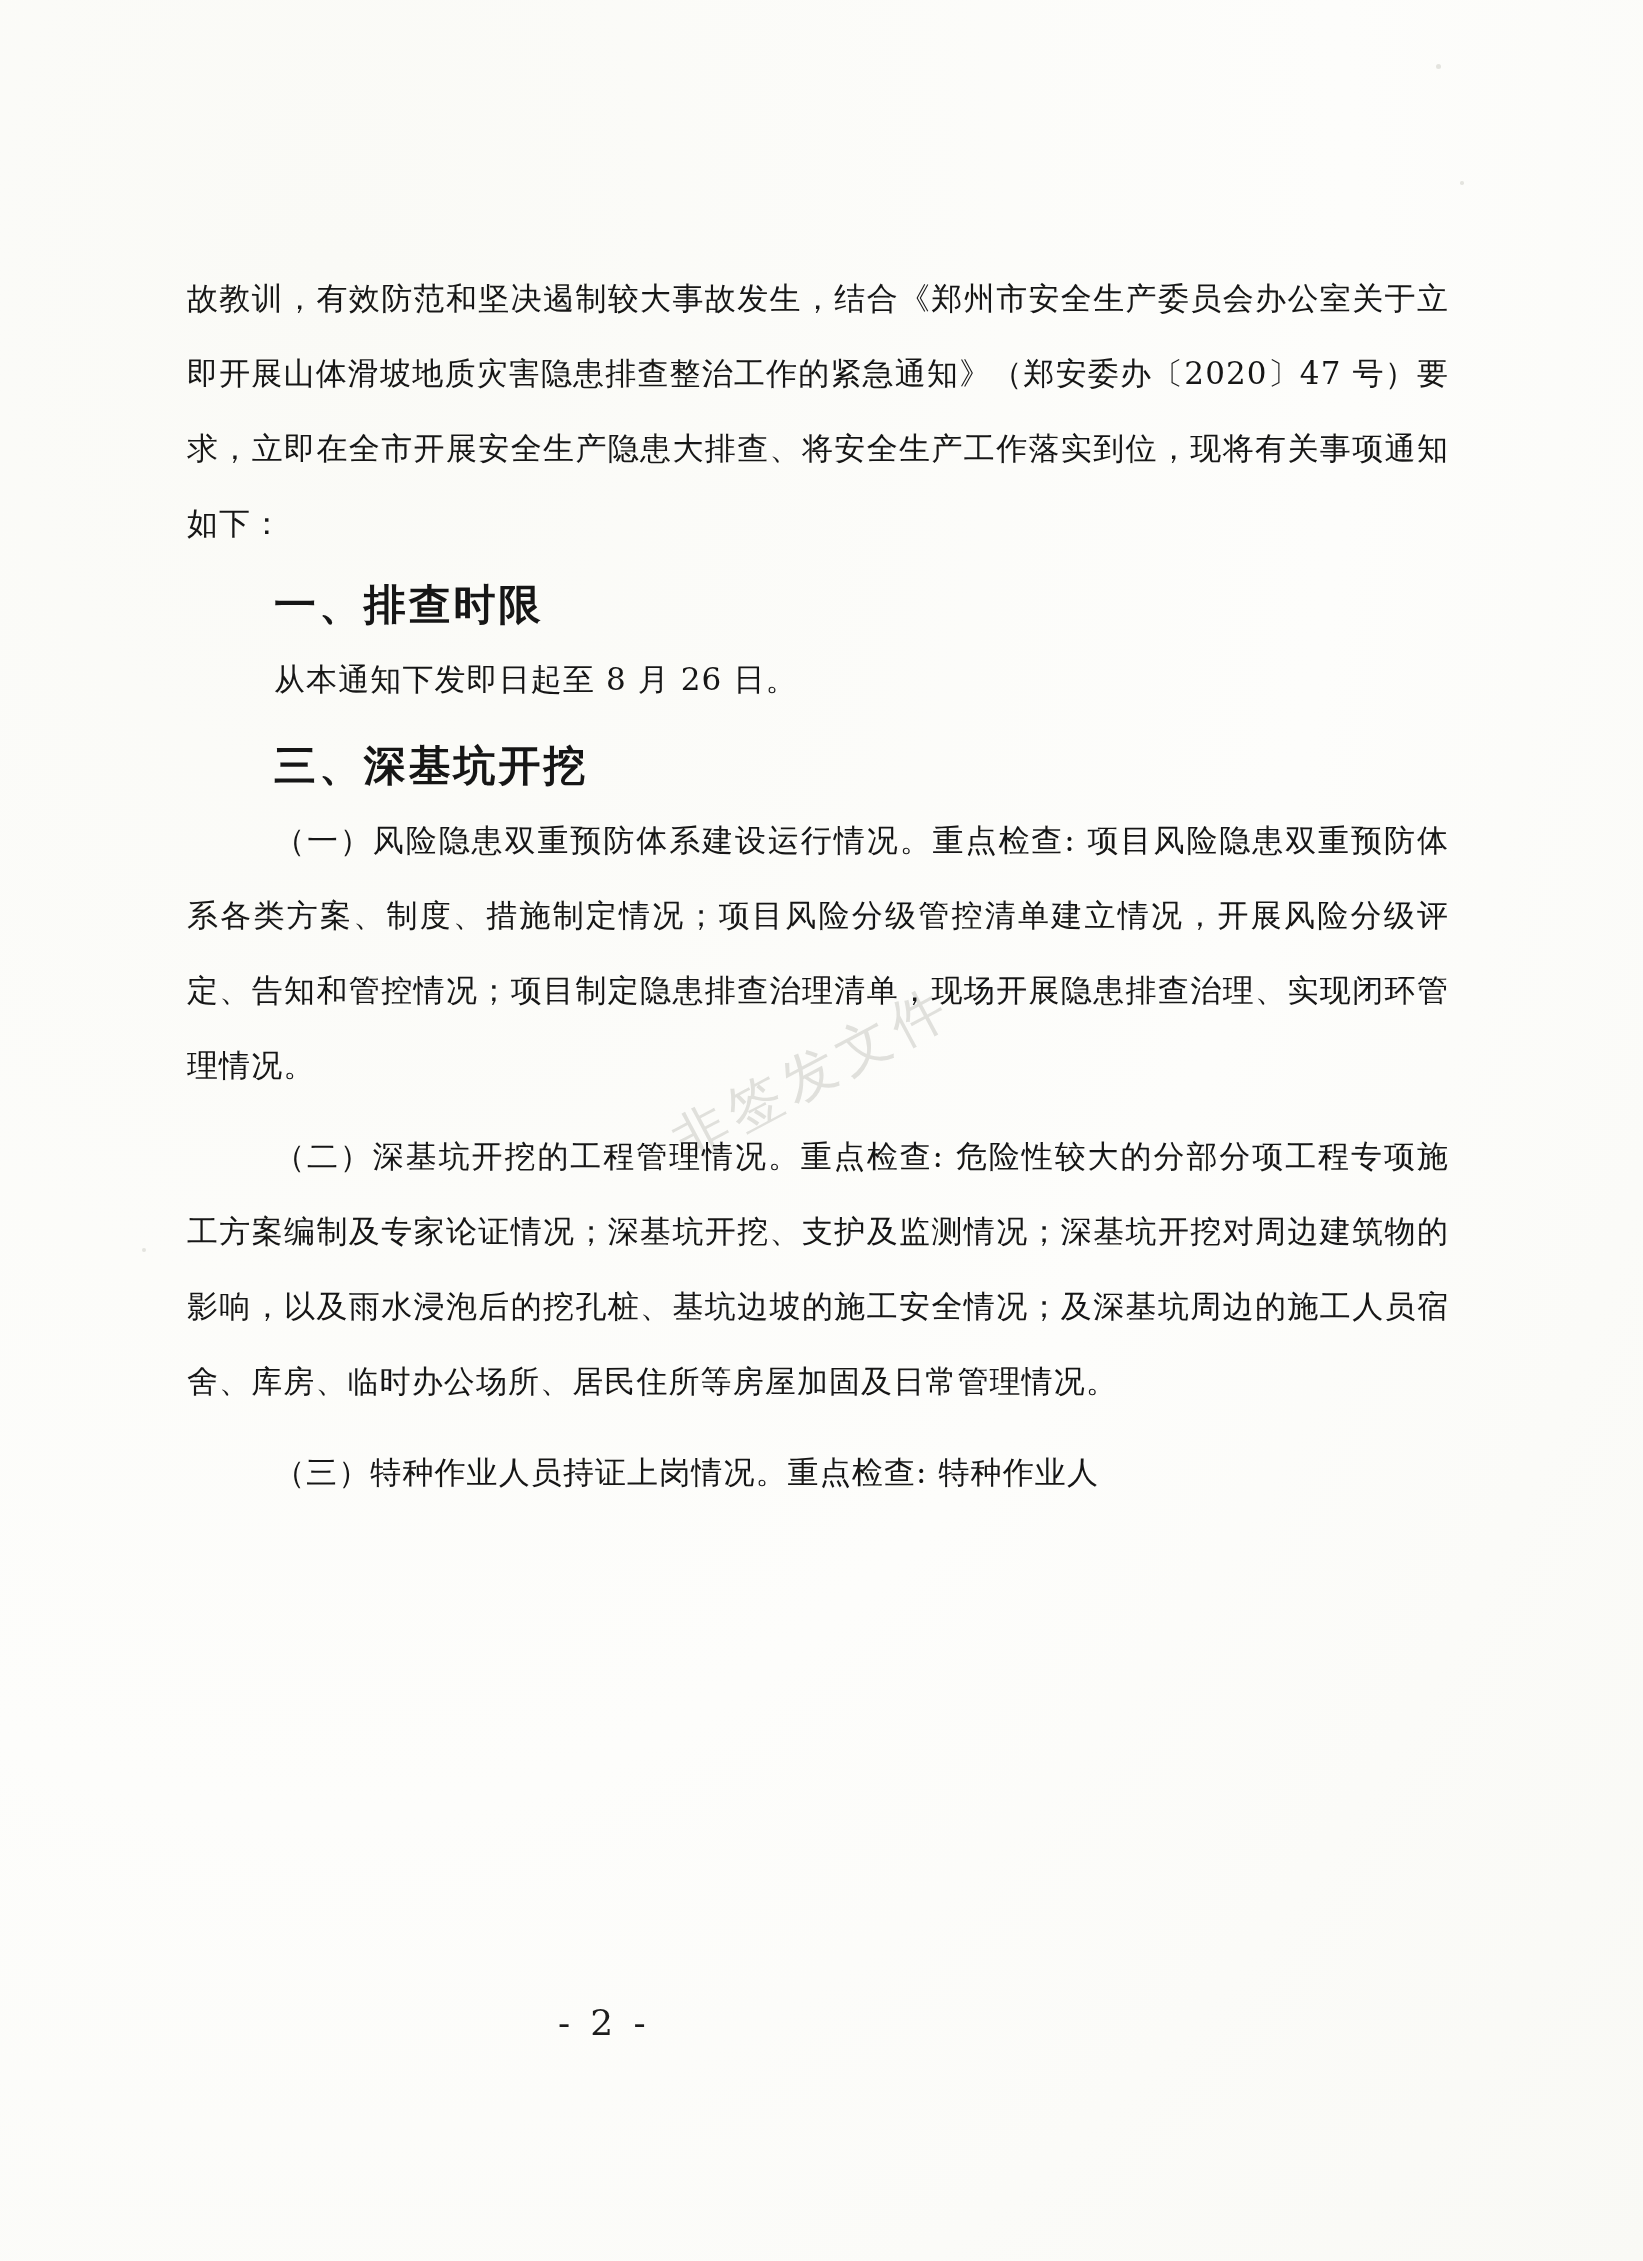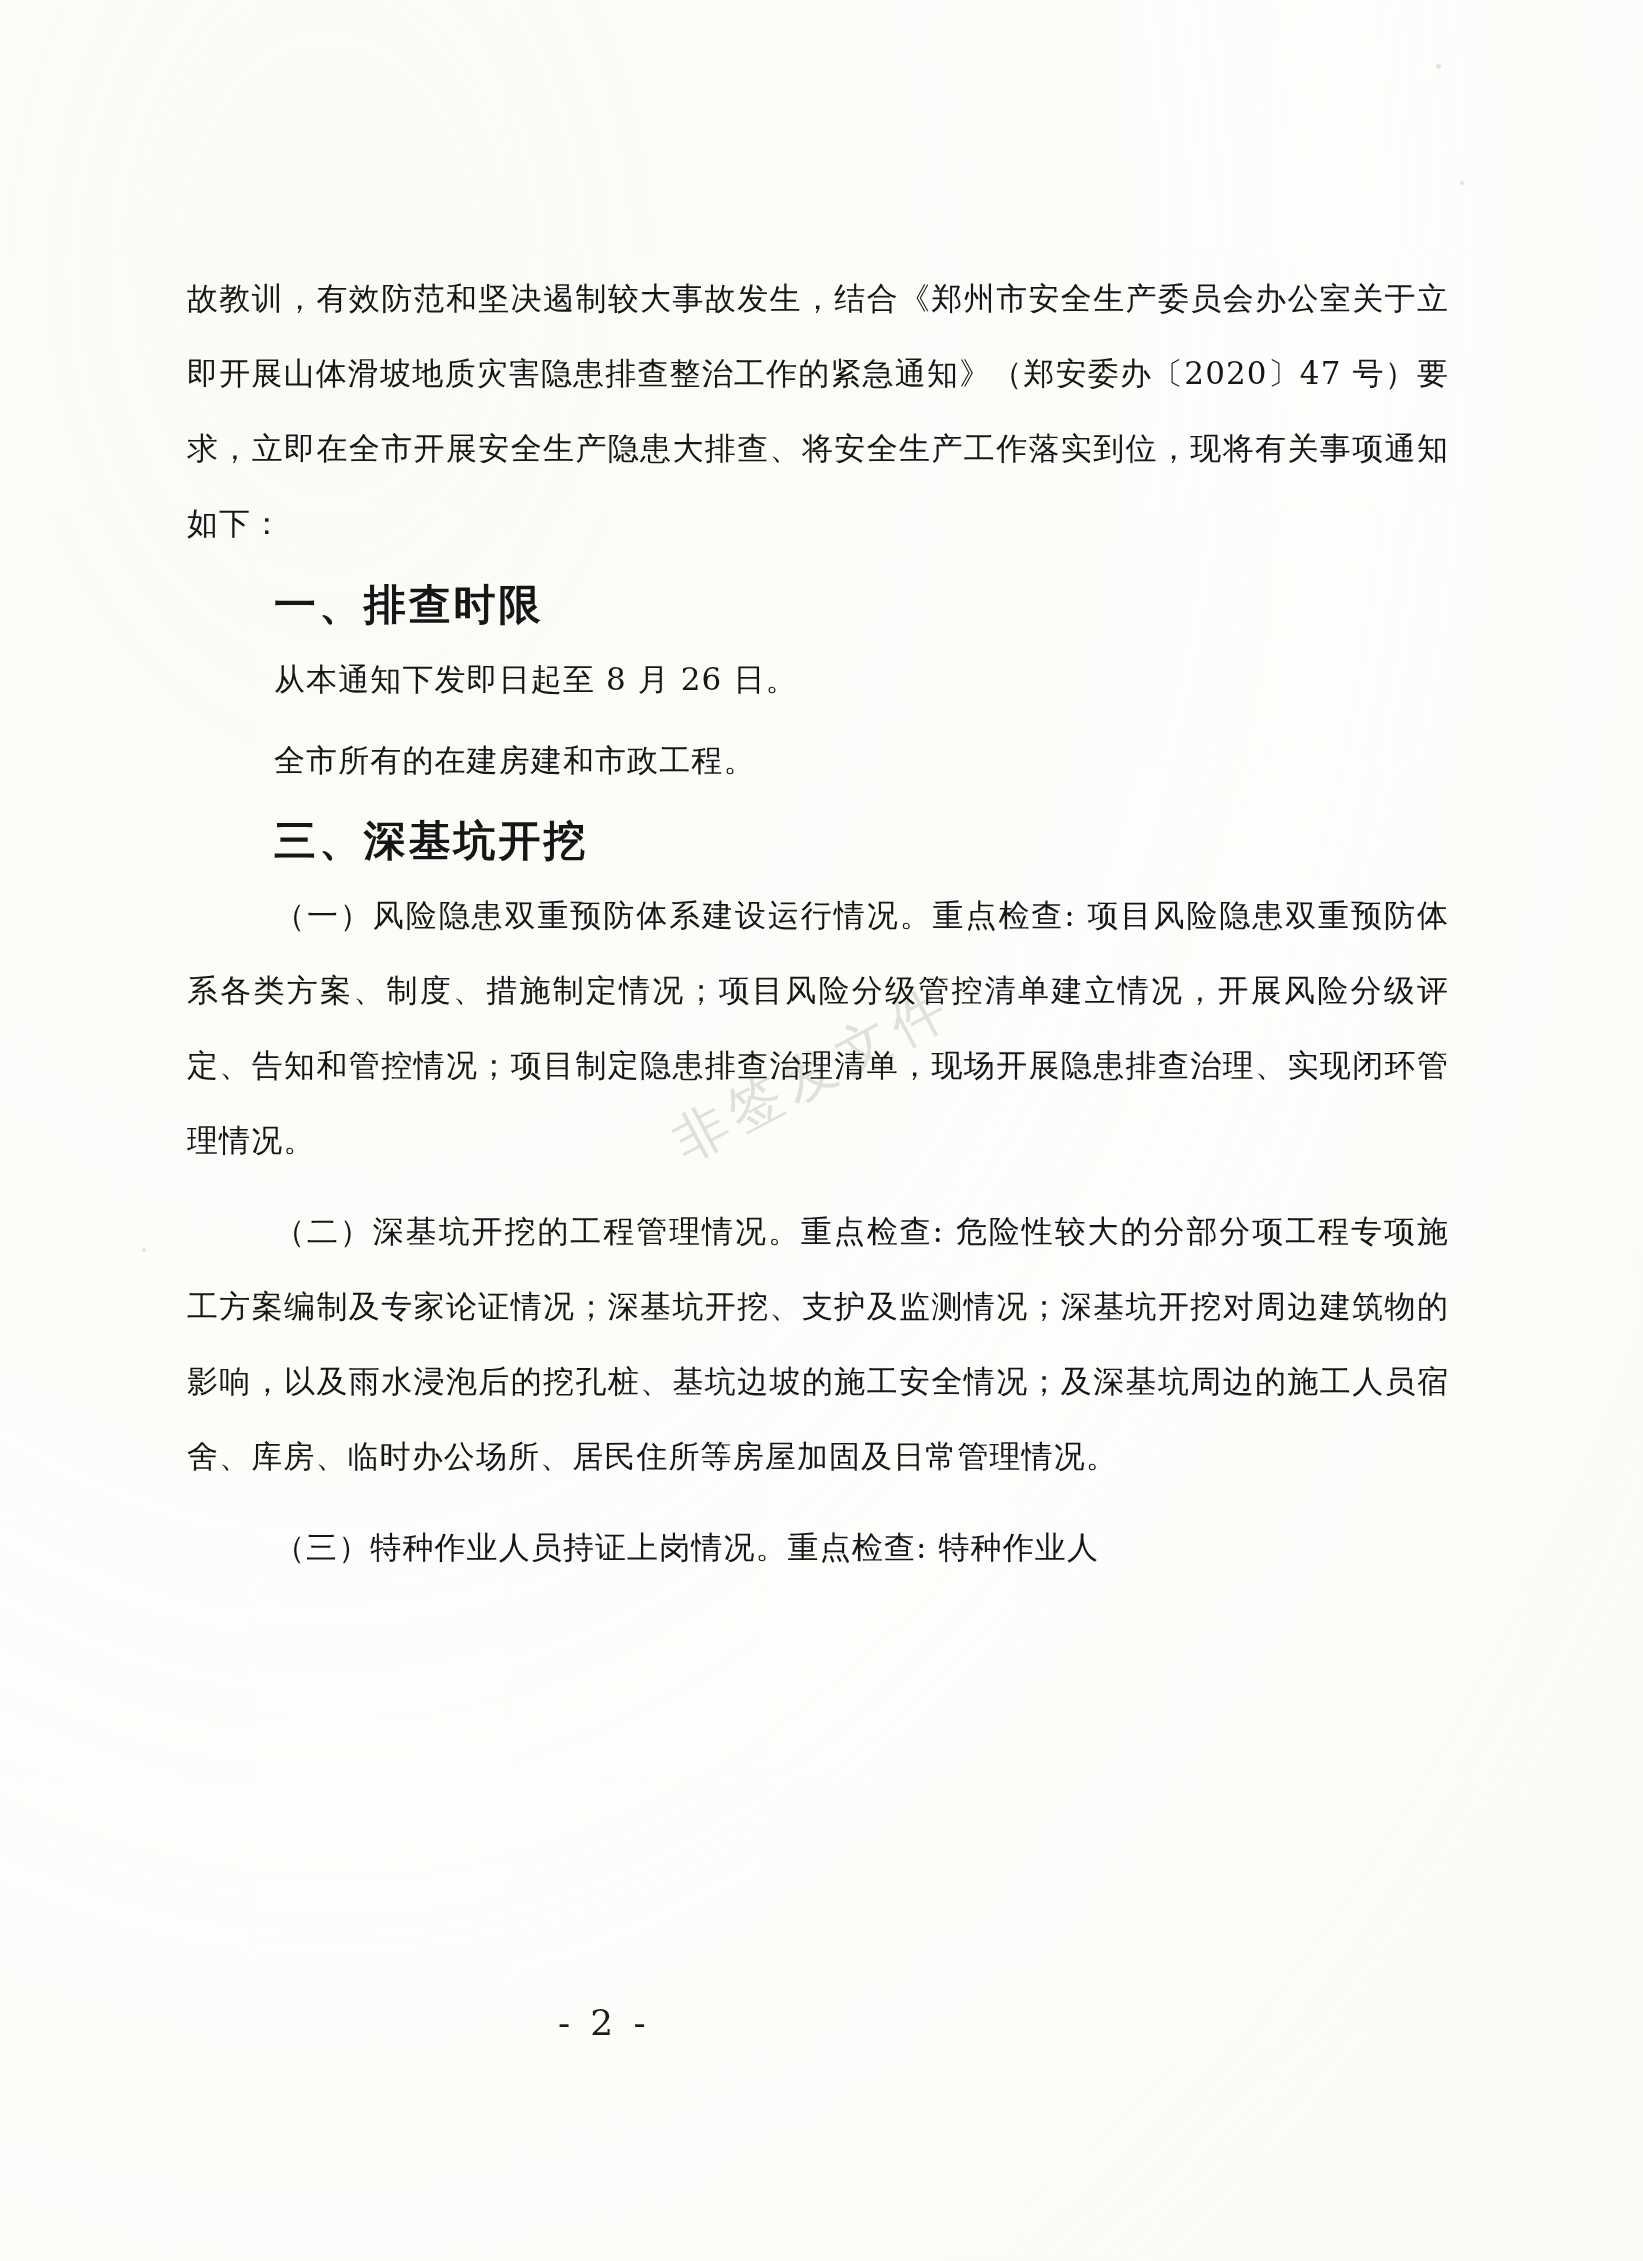--- a/index.html
+++ b/index.html
@@ -101,21 +101,20 @@
   <span class="speck" style="left:142px; top:1248px; width:4.4px; height:4.4px;"></span>
 
   <div class="watermark">非签发文件</div>
 
   <div class="content">
     <p class="block">故教训，有效防范和坚决遏制较大事故发生，结合《郑州市安全生产委员会办公室关于立即开展山体滑坡地质灾害隐患排查整治工作的紧急通知》（郑安委办〔2020〕47 号）要求，立即在全市开展安全生产隐患大排查、将安全生产工作落实到位，现将有关事项通知如下：</p>
     <div class="gap-sm"></div>
     <p class="heading">一、排查时限</p>
     <p class="indent">从本通知下发即日起至 8 月 26 日。</p>
     <div class="gap-sm"></div>
-    <p class="indent">全市所有的在建房建和市政工程。</p>
     <div class="gap-sm"></div>
     <p class="heading">三、深基坑开挖</p>
     <p class="indent">（一）风险隐患双重预防体系建设运行情况。重点检查: 项目风险隐患双重预防体系各类方案、制度、措施制定情况；项目风险分级管控清单建立情况，开展风险分级评定、告知和管控情况；项目制定隐患排查治理清单，现场开展隐患排查治理、实现闭环管理情况。</p>
     <div class="gap-md"></div>
     <p class="indent">（二）深基坑开挖的工程管理情况。重点检查: 危险性较大的分部分项工程专项施工方案编制及专家论证情况；深基坑开挖、支护及监测情况；深基坑开挖对周边建筑物的影响，以及雨水浸泡后的挖孔桩、基坑边坡的施工安全情况；及深基坑周边的施工人员宿舍、库房、临时办公场所、居民住所等房屋加固及日常管理情况。</p>
     <div class="gap-md"></div>
     <p class="indent">（三）特种作业人员持证上岗情况。重点检查: 特种作业人</p>
   </div>
 
   <div class="page-number">- 2 -</div>

